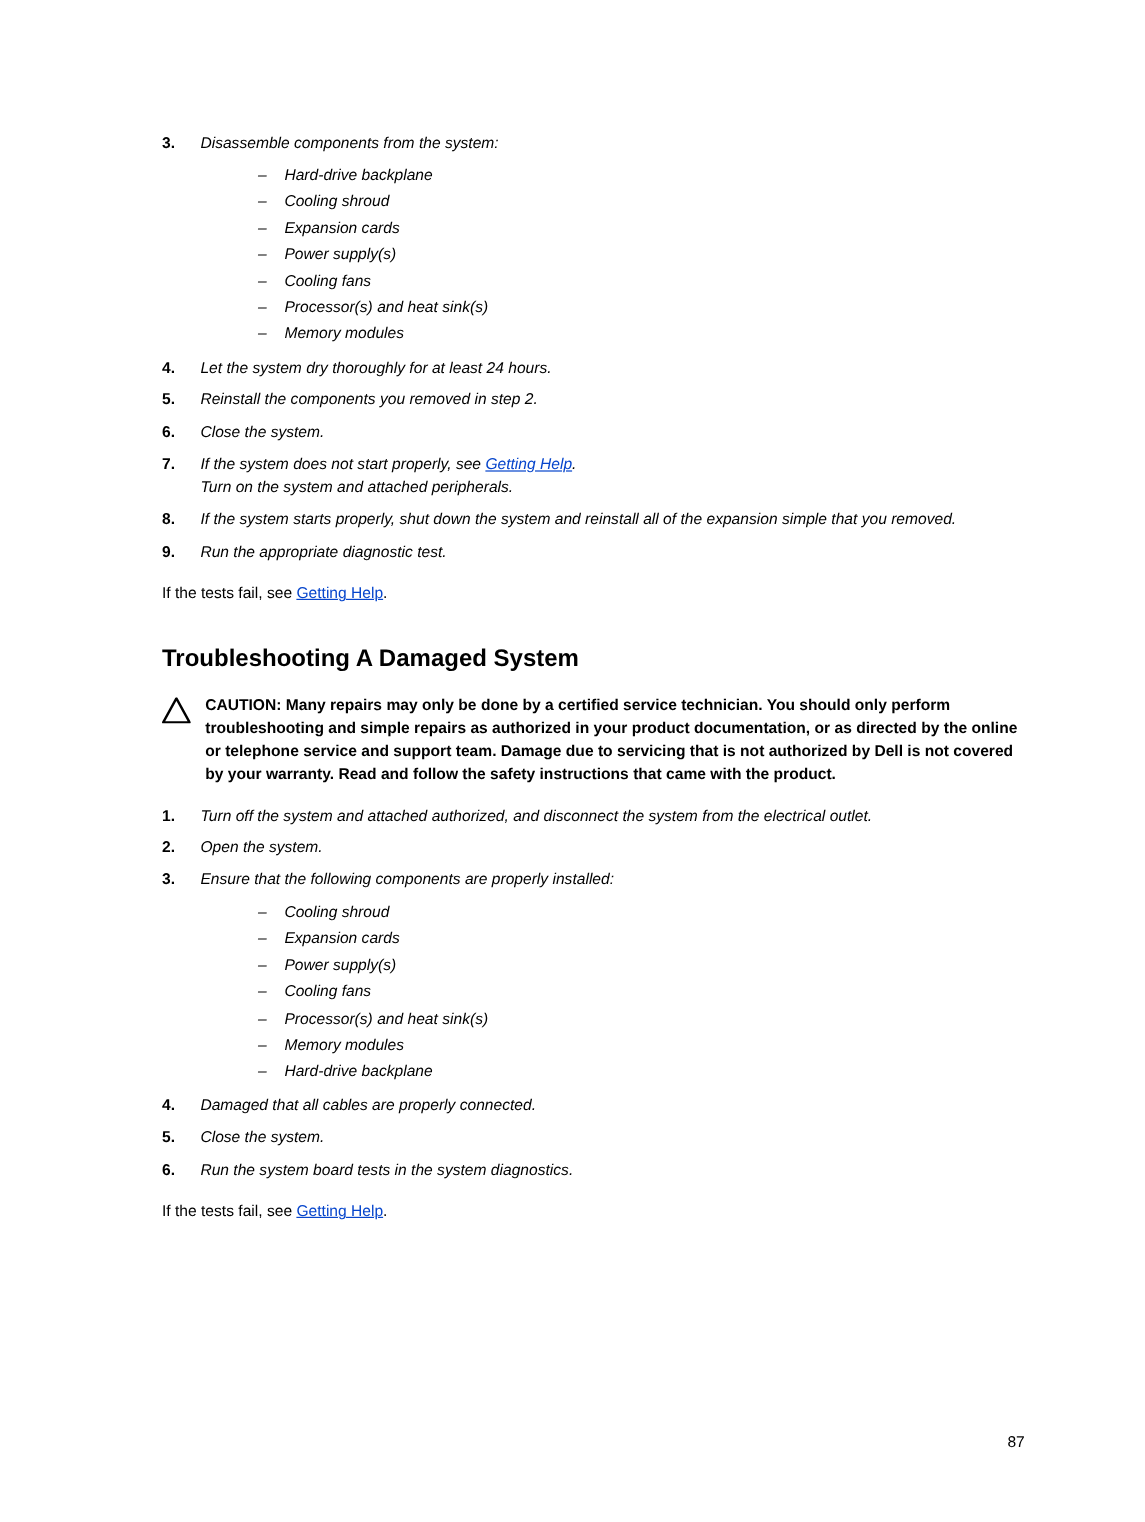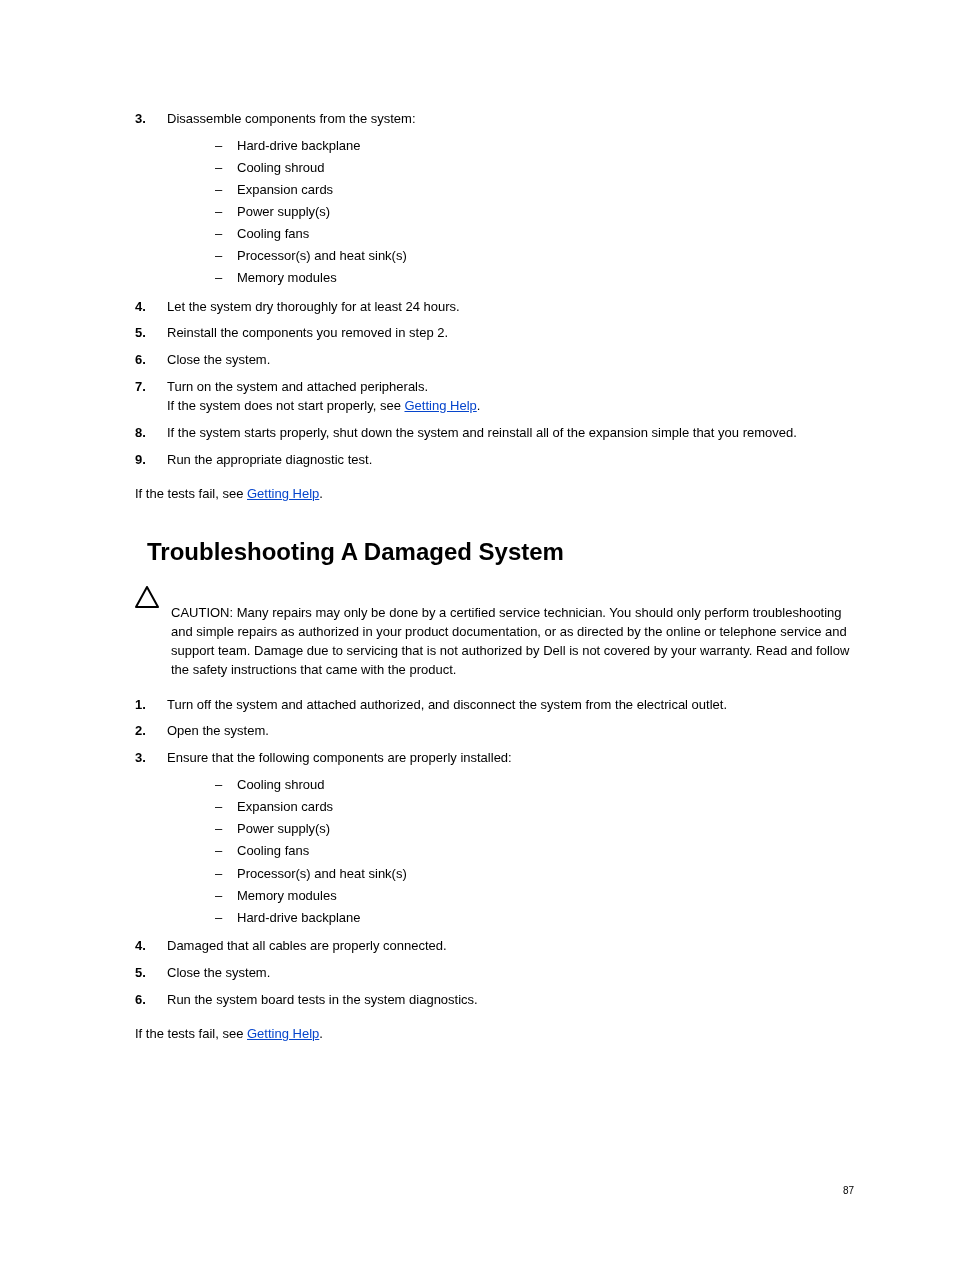--- a/index.html
+++ b/index.html
@@ -27,20 +27,21 @@
     margin-bottom: 8px;
     line-height: 1.45;
   }
   .step-num {
     font-weight: bold;
     width: 32px;
     flex-shrink: 0;
   }
   .step-body {
     flex: 1;
+    font-style: italic;
   }
   .sublist {
     margin: 6px 0 0 0;
     padding: 0 0 0 48px;
     list-style: none;
   }
   .sublist li {
     position: relative;
     padding-left: 22px;
     line-height: 1.7;
@@ -53,49 +54,48 @@
   }
   .note-para {
     margin: 16px 0 0 0;
     line-height: 1.45;
   }
   a.xref {
     color: #0645cc;
     text-decoration: underline;
   }
   h2.section-title {
-    font-size: 24px;
+    font-size: 20px;
     font-weight: bold;
-    margin: 34px 0 18px 12px;
+    margin: 34px 0 18px 0;
   }
   .caution-block {
     display: flex;
     margin-bottom: 16px;
   }
   .caution-icon {
     width: 36px;
     flex-shrink: 0;
   }
   .caution-icon svg {
     width: 24px;
     height: 22px;
     display: block;
     margin-top: 2px;
   }
   .caution-text {
-    font-weight: normal;
+    font-weight: bold;
     line-height: 1.45;
     flex: 1;
-    margin-top: 20px;
   }
   .page-number {
     position: absolute;
-    bottom: 72px;
+    bottom: 59px;
     right: 100px;
-    font-size: 10px;
+    font-size: 13px;
   }
 </style>
 </head>
 <body>
 
 <div class="page">
 
   <ol class="ol-step">
     <li>
       <span class="step-num">3.</span>
@@ -120,24 +120,24 @@
       <span class="step-num">5.</span>
       <div class="step-body">Reinstall the components you removed in step 2.</div>
     </li>
     <li>
       <span class="step-num">6.</span>
       <div class="step-body">Close the system.</div>
     </li>
     <li>
       <span class="step-num">7.</span>
       <div class="step-body">
-        <div>Turn on the system and attached peripherals.</div>
         <div>
           <span>If the system does not start properly, see </span><a href="#" class="xref">Getting Help</a><span>.</span>
         </div>
+        <div>Turn on the system and attached peripherals.</div>
       </div>
     </li>
     <li>
       <span class="step-num">8.</span>
       <div class="step-body">If the system starts properly, shut down the system and reinstall all of the expansion simple that you removed.</div>
     </li>
     <li>
       <span class="step-num">9.</span>
       <div class="step-body">Run the appropriate diagnostic test.</div>
     </li>

